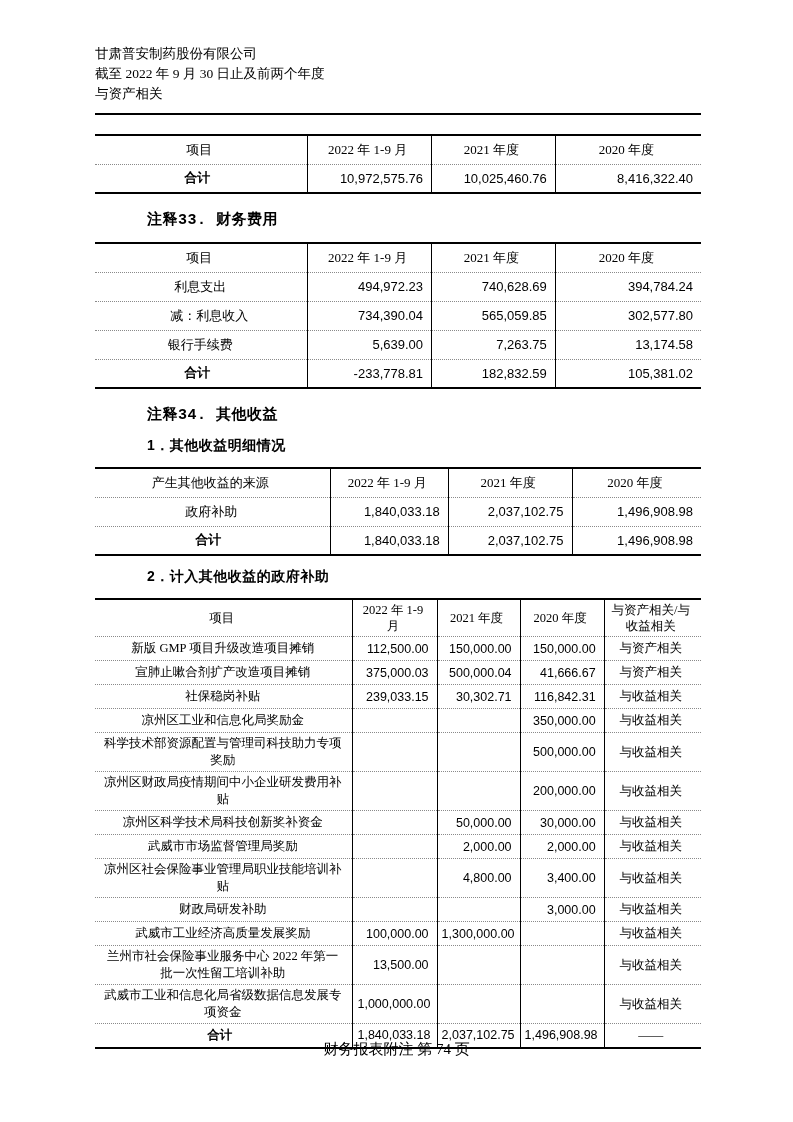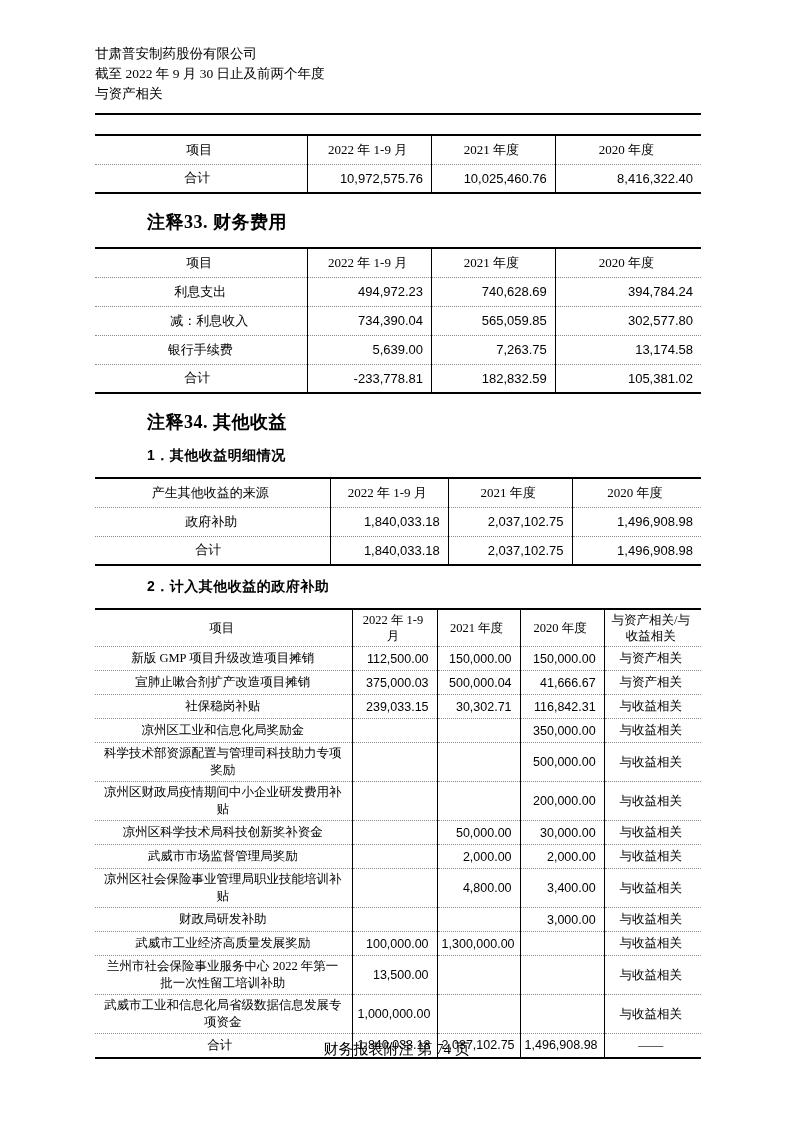--- a/index.html
+++ b/index.html
@@ -18,23 +18,23 @@
   .doc-header {
     padding-top: 44px;
     padding-bottom: 9px;
     border-bottom: 2.5px solid #000;
     font-size: 13.5px;
     line-height: 20px;
   }
 
   
   .h-note {
-    font-family: Liberation Serif, serif;
+    font-family: Liberation Mono, monospace;
     font-weight: bold;
-    font-size: 18px;
+    font-size: 15px;
     margin: 16px 0 13px 52px;
     letter-spacing: 0.5px;
   }
   .h-sub {
     font-family: "Liberation Sans", "DejaVu Sans", sans-serif;
     font-weight: bold;
     font-size: 14px;
     margin: 12px 0 12px 52px;
     letter-spacing: 0.5px;
   }
@@ -60,21 +60,21 @@
   tbody tr td { border-top: 1px dotted #8a8a8a; }
   td {
     text-align: right;
     font-family: "Liberation Sans", "DejaVu Sans", sans-serif;
   }
   td:first-child {
     text-align: center;
     font-family: "Liberation Serif", "DejaVu Serif", serif;
     padding-left: 6px;
   }
-  .total-row td:first-child { text-align: center; padding-left: 0; }
+  .total-row td:first-child { text-align: center; padding-left: 0; font-weight: bold; }
   .indent-row td:first-child { padding-left: 24px; }
 
   .t-std { font-size: 13px; margin-top: 0; }
   .t-std thead tr { height: 29px; }
   .t-std tbody tr { height: 29px; }
 
   .t-carry { margin-top: 19px; }
   .t-carry th:nth-child(1), .t-carry td:nth-child(1) { width: 36%; }
   .t-carry th:nth-child(2), .t-carry td:nth-child(2) { width: 20%; }
   .t-carry th:nth-child(3), .t-carry td:nth-child(3) { width: 20%; }

